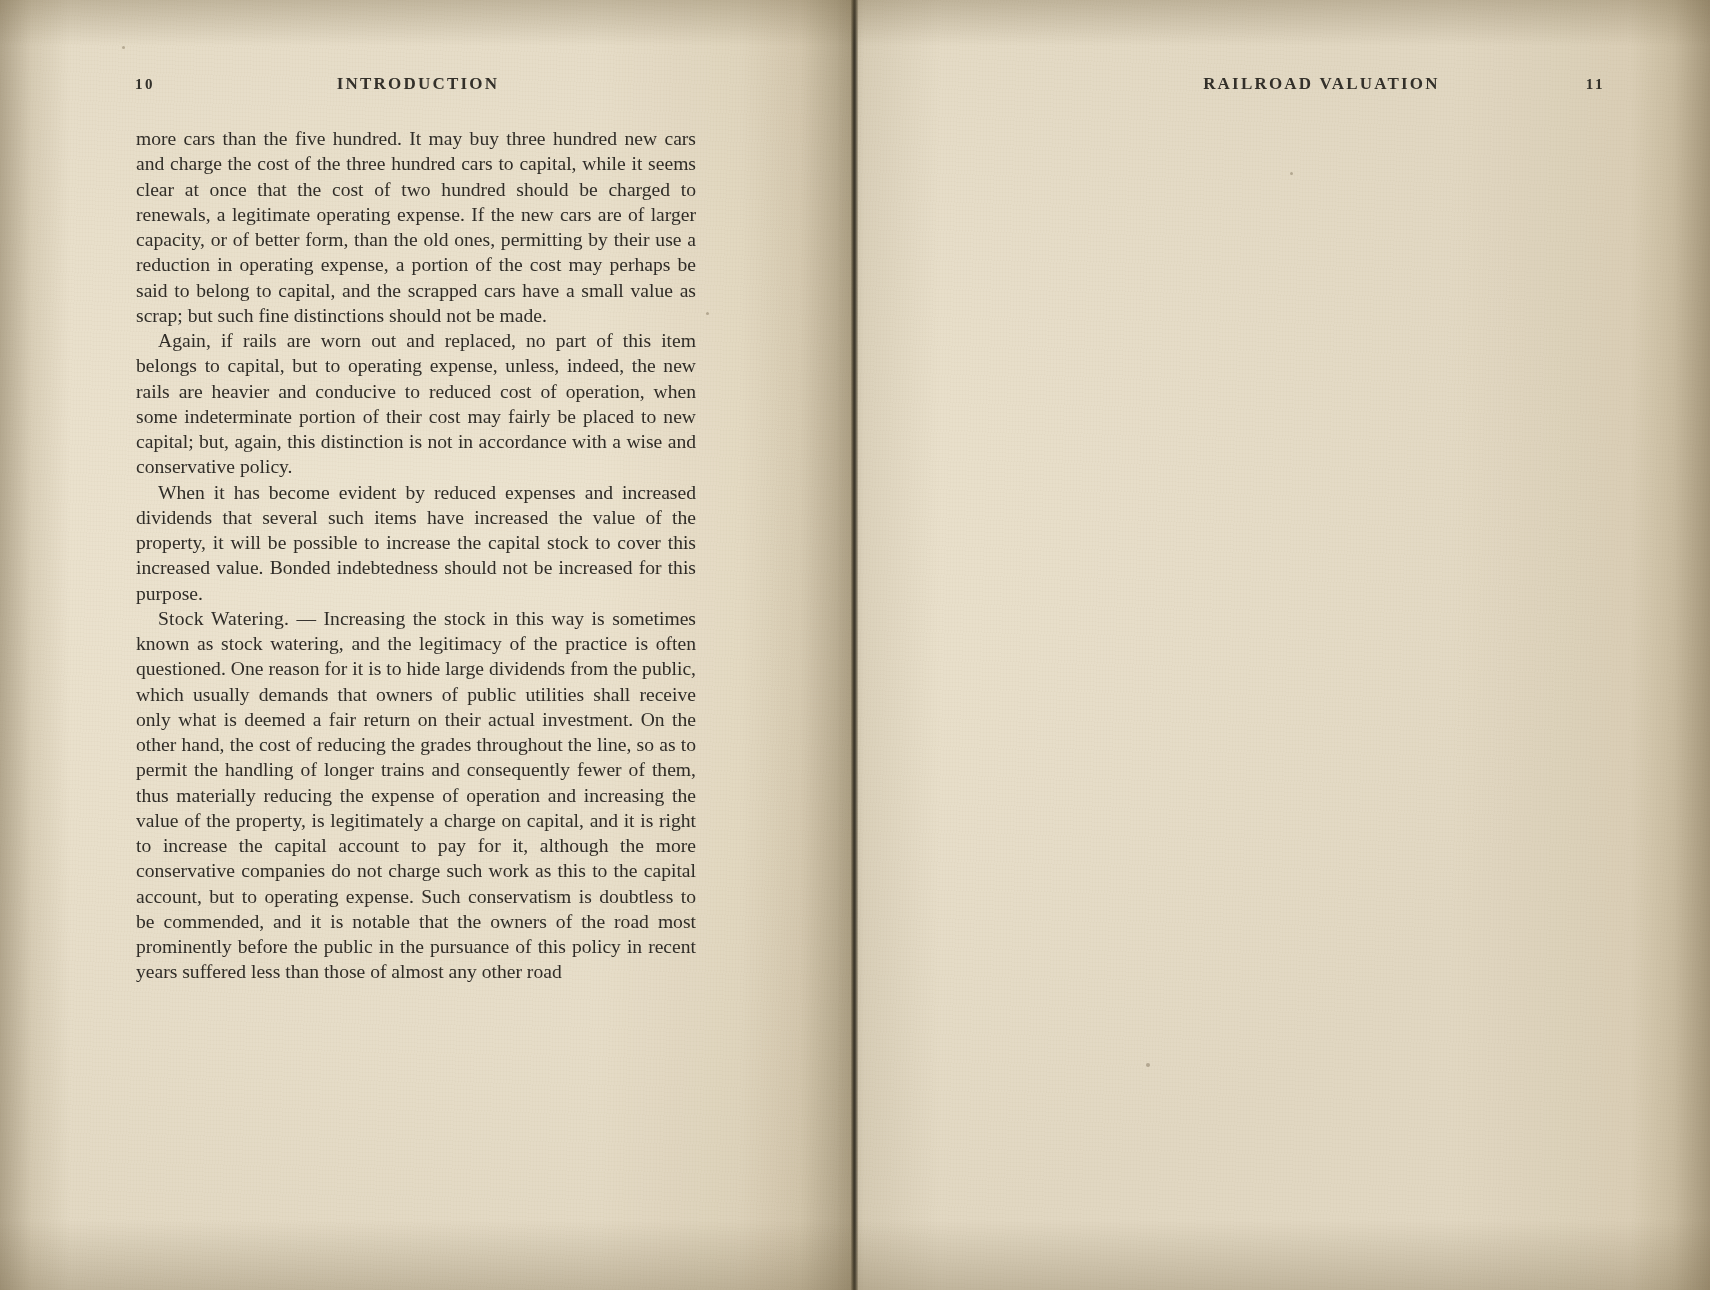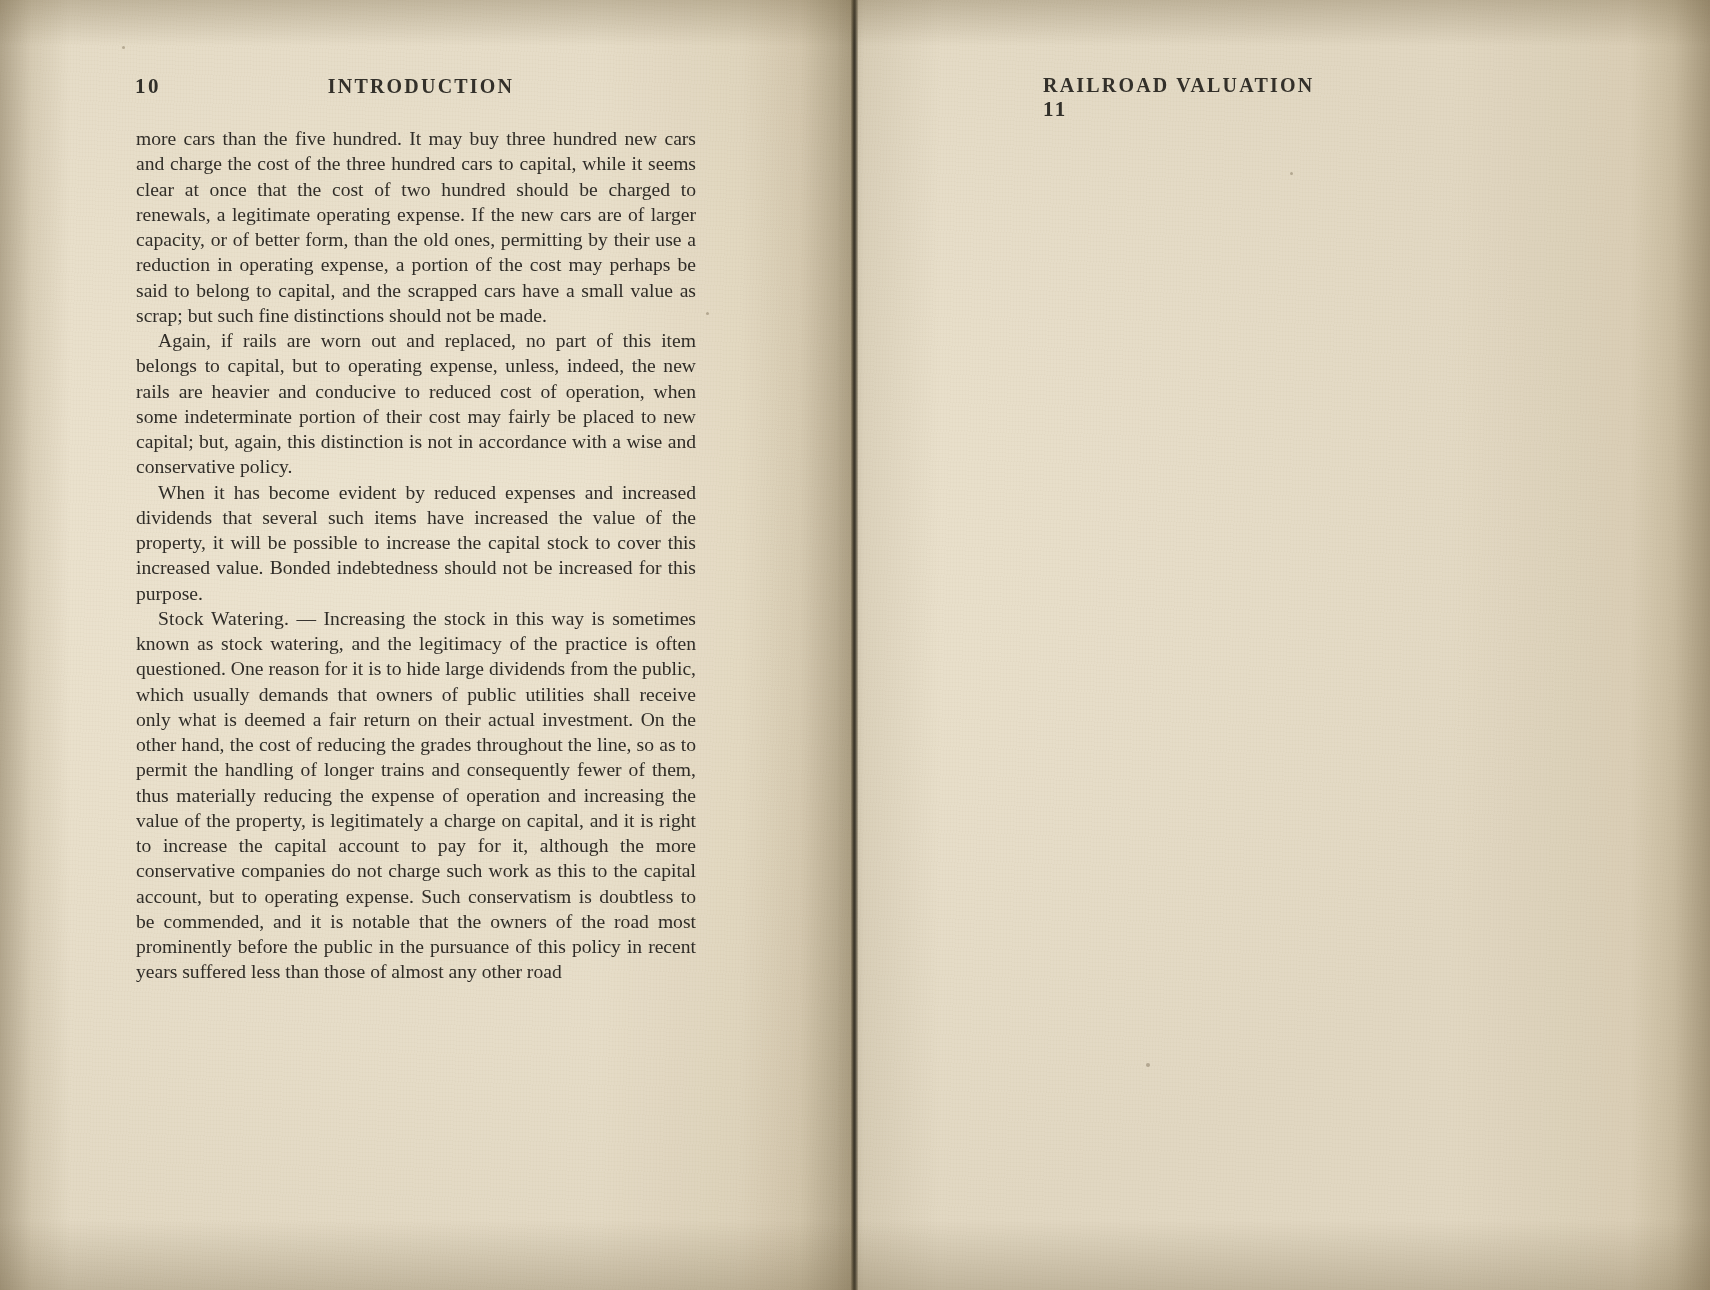--- a/index.html
+++ b/index.html
@@ -112,32 +112,32 @@
     top: 74px;
     height: 26px;
     display: flex;
     align-items: baseline;
     font-size: 17.5px;
     letter-spacing: 1.6px;
     color: #36332c;
     font-weight: 600;
   }
   .rh-left  { left: 135px; right: 100px; }
-  .rh-right { left: 130px; right: 105px; flex-direction: column; }
+  .rh-right { left: 144px; right: 105px; }
 
   .folio {
-    font-size: 21px;
+    font-size: 15px;
     letter-spacing: 2.5px;
     font-weight: 700;
     color: #32302a;
   }
   .rh-title {
     flex: 1;
     text-align: center;
-    font-size: 20px;
+    font-size: 17px;
     letter-spacing: 2.2px;
     font-weight: 600;
     color: #33302a;
   }
   .rh-left .rh-title  { margin-right: 74px; }
   .rh-right .rh-title { margin-left: 58px; }
 
   .textblock {
     position: absolute;
     font-size: 19.6px;

